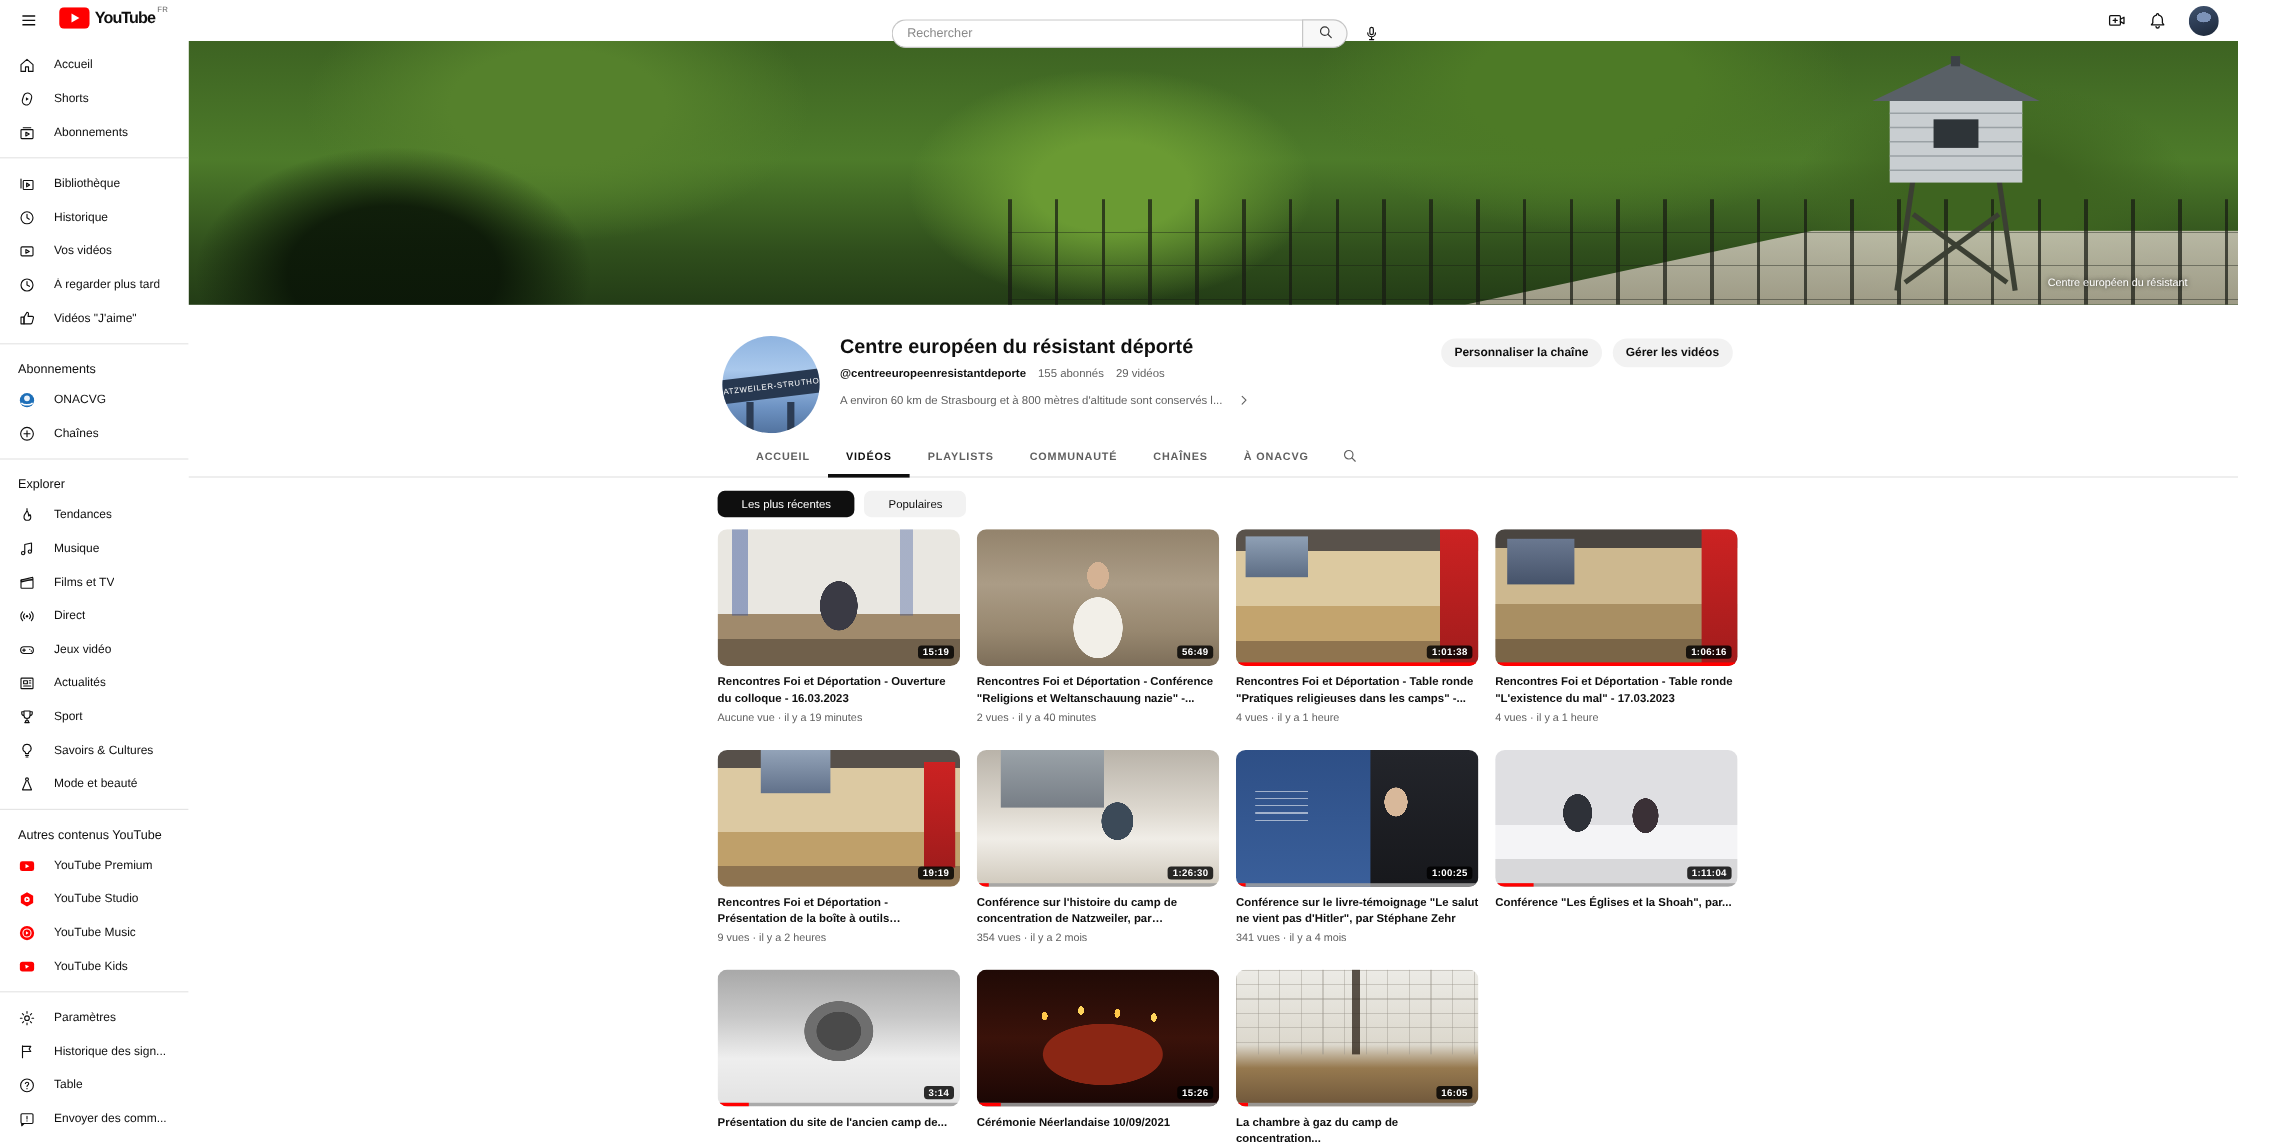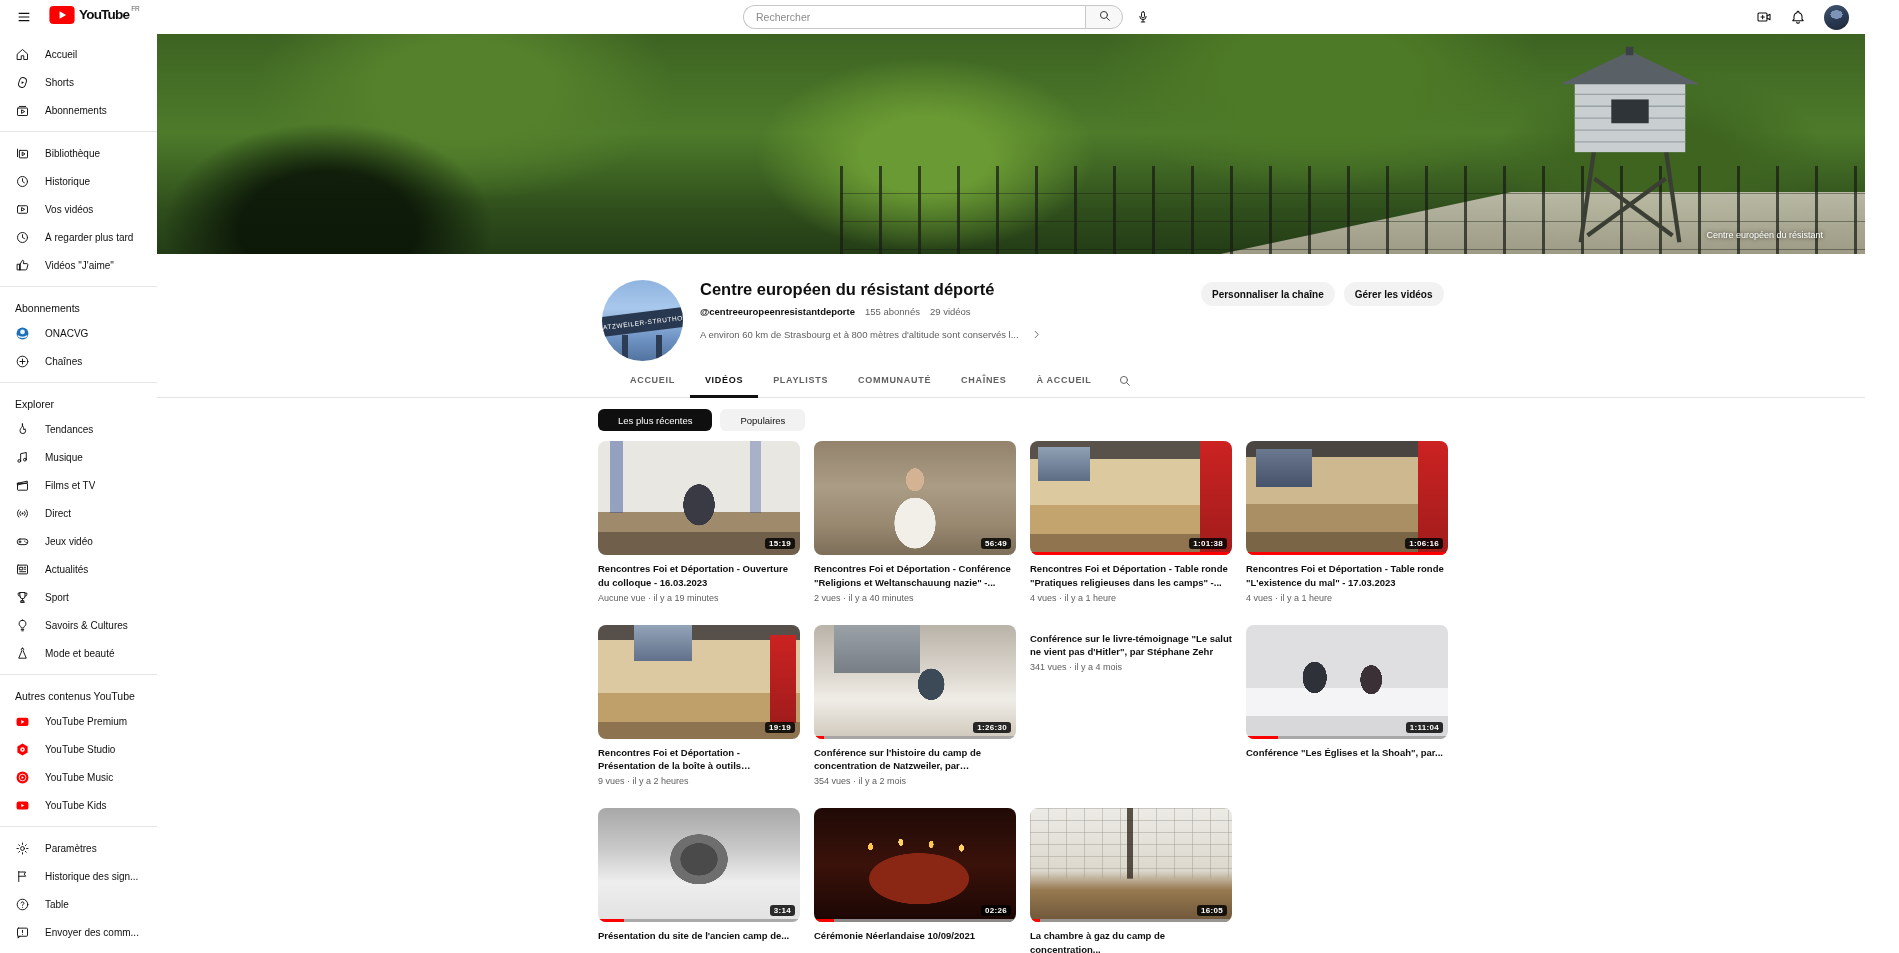--- a/index.html
+++ b/index.html
@@ -9,21 +9,21 @@
 
   
   .topbar{position:absolute;top:0;left:0;right:0;height:34px;background:#fff;display:flex;align-items:center;padding:0 16px;z-index:30;}
   .icon-btn{display:flex;align-items:center;justify-content:center;cursor:pointer;background:none;border:none;padding:0;color:#0f0f0f;}
   .icon-btn svg{display:block;}
   .hamburger svg{width:16px;height:16px;}
   .logo{display:flex;align-items:flex-start;margin-left:17px;cursor:pointer;}
   .logo-badge{width:26px;height:18px;}
   .logo-word{font-size:13.5px;font-weight:700;letter-spacing:-0.8px;margin-left:4px;line-height:18px;}
   .logo-region{font-size:6.5px;color:#606060;margin-left:2px;position:relative;top:-1px;}
-  .search-wrap{position:absolute;left:743px;top:5px;display:flex;align-items:center;height:24px;}
+  .search-wrap{position:absolute;left:743px;top:16px;display:flex;align-items:center;height:24px;}
   .search-input{width:342px;height:24px;border:1px solid #c6c6c6;border-right:none;border-radius:12px 0 0 12px;padding:0 12px;font-size:10.5px;font-family:inherit;color:#0f0f0f;outline:none;}
   .search-input::placeholder{color:#8a8a8a;}
   .search-btn{width:38px;height:24px;border:1px solid #c6c6c6;background:#f8f8f8;border-radius:0 12px 12px 0;display:flex;align-items:center;justify-content:center;cursor:pointer;color:#333;}
   .search-btn svg{width:13px;height:13px;}
   .mic-btn{margin-left:13px;color:#0f0f0f;}
   .mic-btn svg{width:14px;height:14px;}
   .topbar-right{margin-left:auto;display:flex;align-items:center;gap:18px;}
   .topbar-right .ic svg{width:16px;height:16px;}
   .avatar-sm{width:25px;height:25px;border-radius:50%;cursor:pointer;
     background:radial-gradient(10px 7px at 50% 38%,#7d93b8 0 60%,transparent 61%),linear-gradient(160deg,#41546f 0%,#2b3a52 55%,#1d2838 100%);}
@@ -553,21 +553,21 @@
     </div>
 
     <div class="tabs-wrap">
       <div style="display:flex">
 
       <div class="tab">ACCUEIL</div>
           <div class="tab active">VIDÉOS</div>
           <div class="tab">PLAYLISTS</div>
           <div class="tab">COMMUNAUTÉ</div>
           <div class="tab">CHAÎNES</div>
-          <div class="tab">À ACCUEIL</div>
+          <div class="tab">À ONACVG</div>
         </div>
       <div class="tab-search">
         <span><svg viewBox="0 0 24 24" fill="none" stroke="currentColor" stroke-width="1.8" stroke-linecap="round">
               <circle cx="11" cy="11" r="6.5"></circle>
               <path d="M15.8 15.8 21 21"></path>
             </svg></span>
       </div>
     </div>
 
     <div class="chips">
@@ -626,20 +626,26 @@
           <div class="thumb t7">
             <span class="duration">1:26:30</span>
             <div class="progress-track">
               <div class="progress-fill" style="width: 5%;"></div>
             </div>
           </div>
           <div class="v-title">Conférence sur l'histoire du camp de concentration de Natzweiler, par Guillaume...</div>
           <div class="v-meta">354 vues · il y a 2 mois</div>
         </div>
         <div class="card">
+          <div class="thumb t8">
+            <span class="duration">1:00:25</span>
+            <div class="progress-track">
+              <div class="progress-fill" style="width: 4%;"></div>
+            </div>
+          </div>
           <div class="v-title">Conférence sur le livre-témoignage "Le salut ne vient pas d'Hitler", par Stéphane Zehr</div>
           <div class="v-meta">341 vues · il y a 4 mois</div>
         </div>
         <div class="card">
           <div class="thumb t9">
             <span class="duration">1:11:04</span>
             <div class="progress-track">
               <div class="progress-fill" style="width: 16%;"></div>
             </div>
           </div>
@@ -651,21 +657,21 @@
             <span class="duration">3:14</span>
             <div class="progress-track">
               <div class="progress-fill" style="width: 13%;"></div>
             </div>
           </div>
           <div class="v-title">Présentation du site de l'ancien camp de...</div>
           <div class="v-meta"></div>
         </div>
         <div class="card">
           <div class="thumb t11">
-            <span class="duration">02:26</span>
+            <span class="duration">15:26</span>
             <div class="progress-track">
               <div class="progress-fill" style="width: 10%;"></div>
             </div>
           </div>
           <div class="v-title">Cérémonie Néerlandaise 10/09/2021</div>
           <div class="v-meta"></div>
         </div>
         <div class="card">
           <div class="thumb t12">
             <span class="duration">16:05</span>

